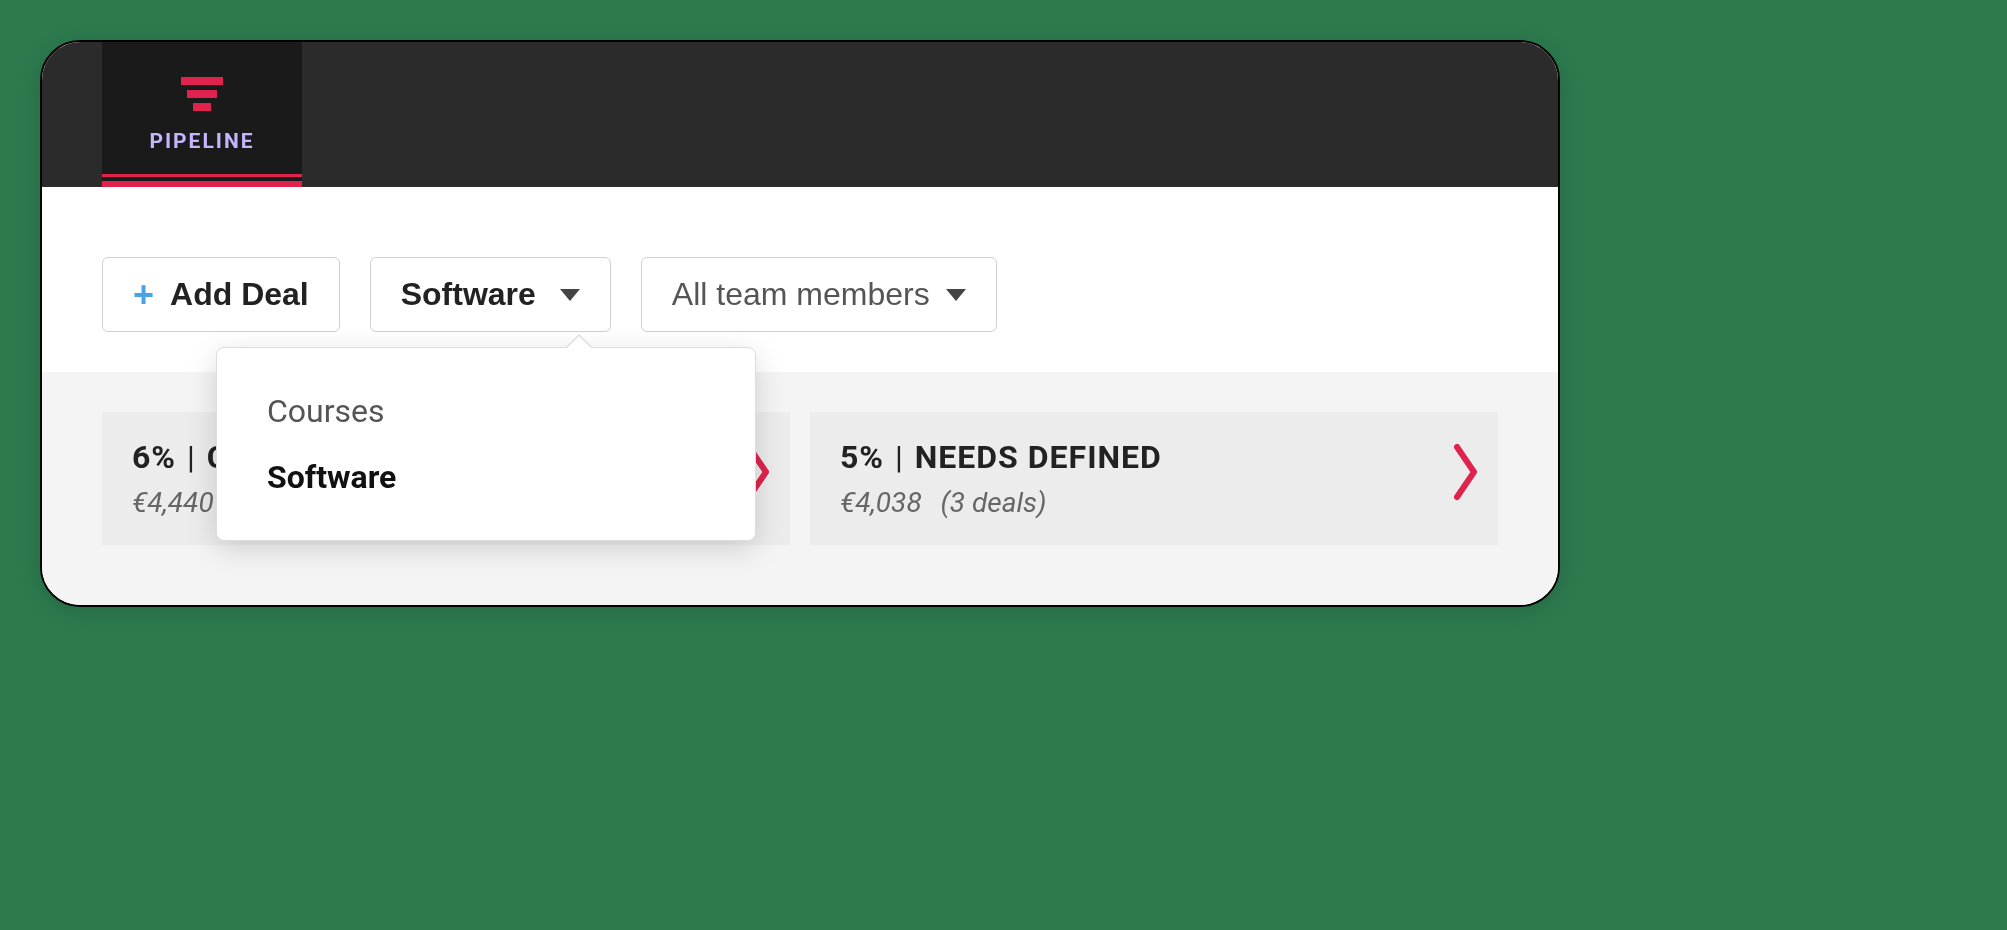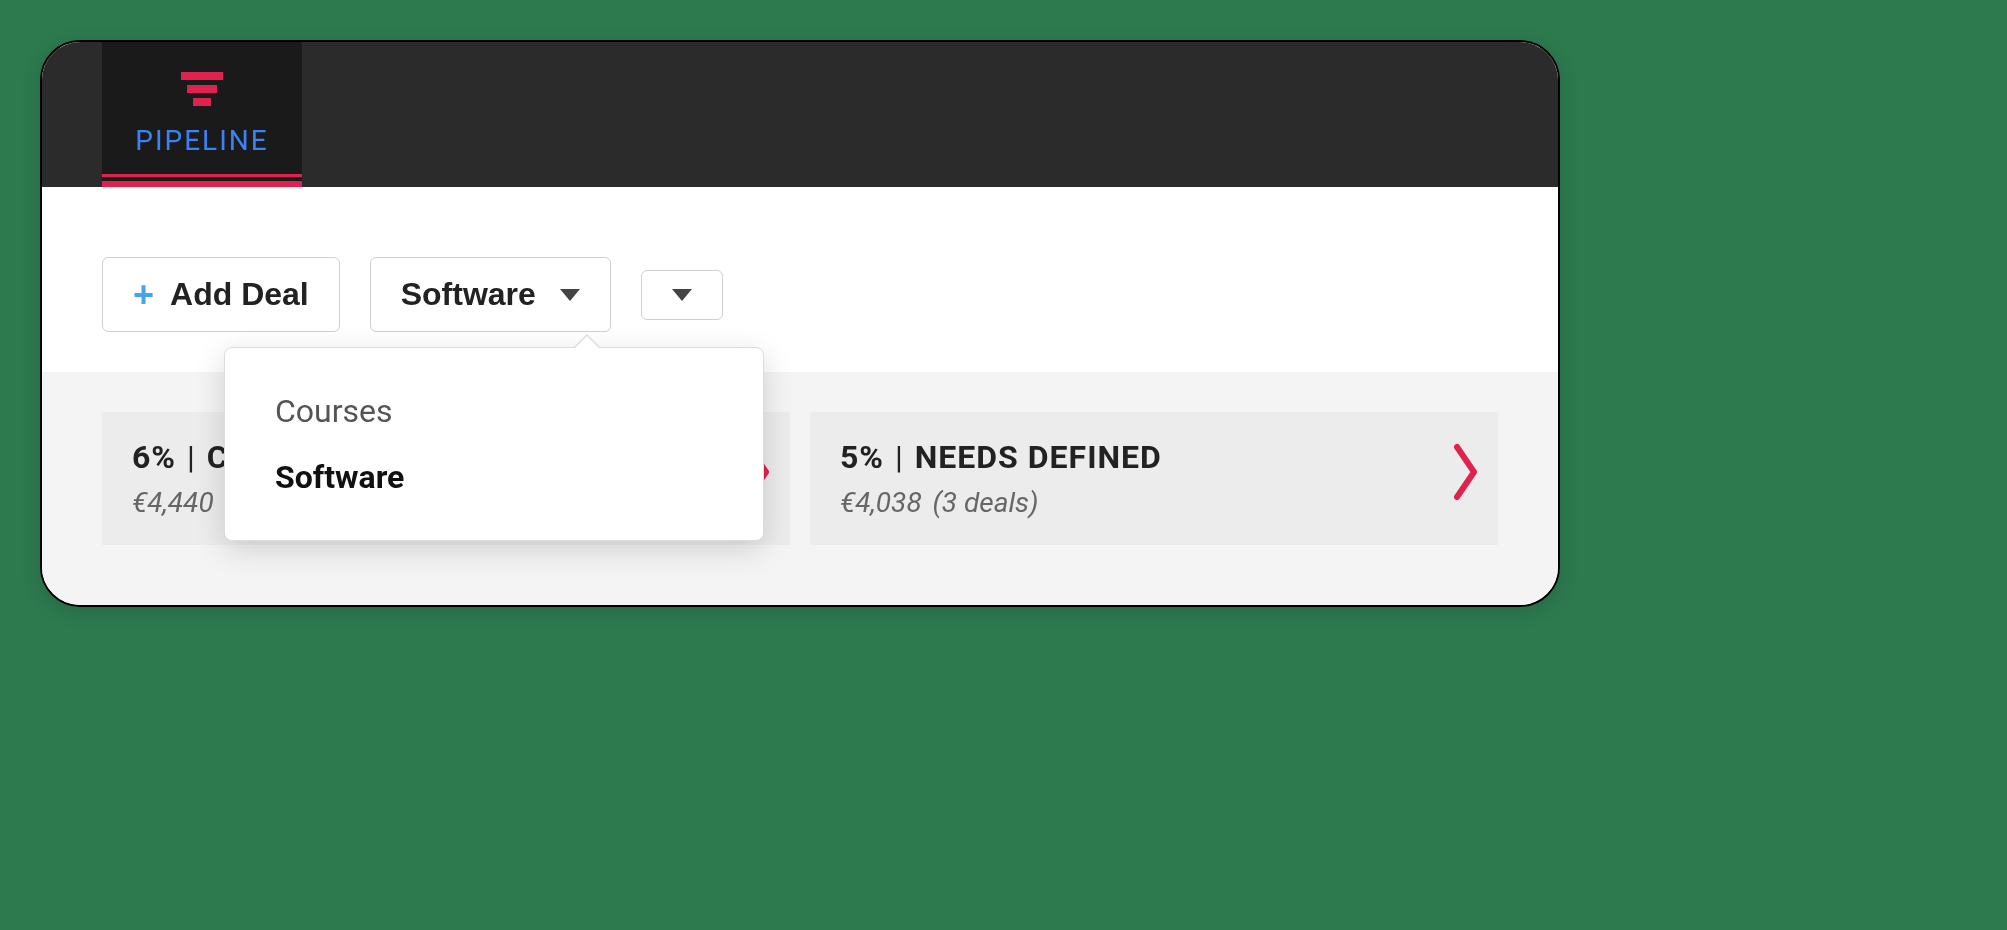--- a/index.html
+++ b/index.html
@@ -43,23 +43,23 @@
   }
   .tab-icon span {
     display: block;
     background: #e0234e;
     height: 8px;
   }
   .tab-icon span:nth-child(1) { width: 42px; }
   .tab-icon span:nth-child(2) { width: 30px; }
   .tab-icon span:nth-child(3) { width: 18px; }
   .tab-label {
-    color: #3b82f6;
-    font-size: 28px;
-    font-weight: 400;
+    color: #c4b5fd;
+    font-size: 21px;
+    font-weight: 700;
     letter-spacing: 2px;
   }
   .tab::after {
     content: "";
     position: absolute;
     bottom: 0;
     left: 0;
     right: 0;
     height: 6px;
     background: #e0234e;
@@ -116,21 +116,21 @@
   .caret {
     width: 0;
     height: 0;
     border-left: 10px solid transparent;
     border-right: 10px solid transparent;
     border-top: 12px solid #444;
   }
   .dropdown-menu {
     position: absolute;
     top: 160px;
-    left: 182px;
+    left: 174px;
     width: 540px;
     background: #fff;
     border: 1px solid #ddd;
     border-radius: 8px;
     box-shadow: 0 8px 30px rgba(0,0,0,0.15);
     padding: 30px 0;
     z-index: 10;
   }
   .dropdown-menu::before {
     content: "";
@@ -191,21 +191,21 @@
   .stage-header .pipe {
     font-weight: 400;
     margin: 0 2px;
   }
   .stage-sub {
     font-size: 28px;
     color: #666;
     font-style: italic;
   }
   .stage-sub .deals {
-    margin-left: 4px;
+    margin-left: 12px;
   }
   .stage-chevron {
     position: absolute;
     right: 18px;
     top: 50%;
     transform: translateY(-50%);
     font-size: 56px;
     color: #e0234e;
     font-weight: 300;
   }
@@ -235,20 +235,21 @@
       <span class="btn-plus">+</span>
       <span>Add Deal</span>
     </button>
 
     <button class="btn dropdown-btn">
       <span>Software</span>
       <span class="caret"></span>
     </button>
 
     <button class="btn team-btn">
+      <span>All team members</span>
       <span class="caret"></span>
     </button>
 
     <div class="dropdown-menu">
       <div class="menu-item">Courses</div>
       <div class="menu-item selected">Software</div>
     </div>
   </div>
 
   <div class="stage-row">

